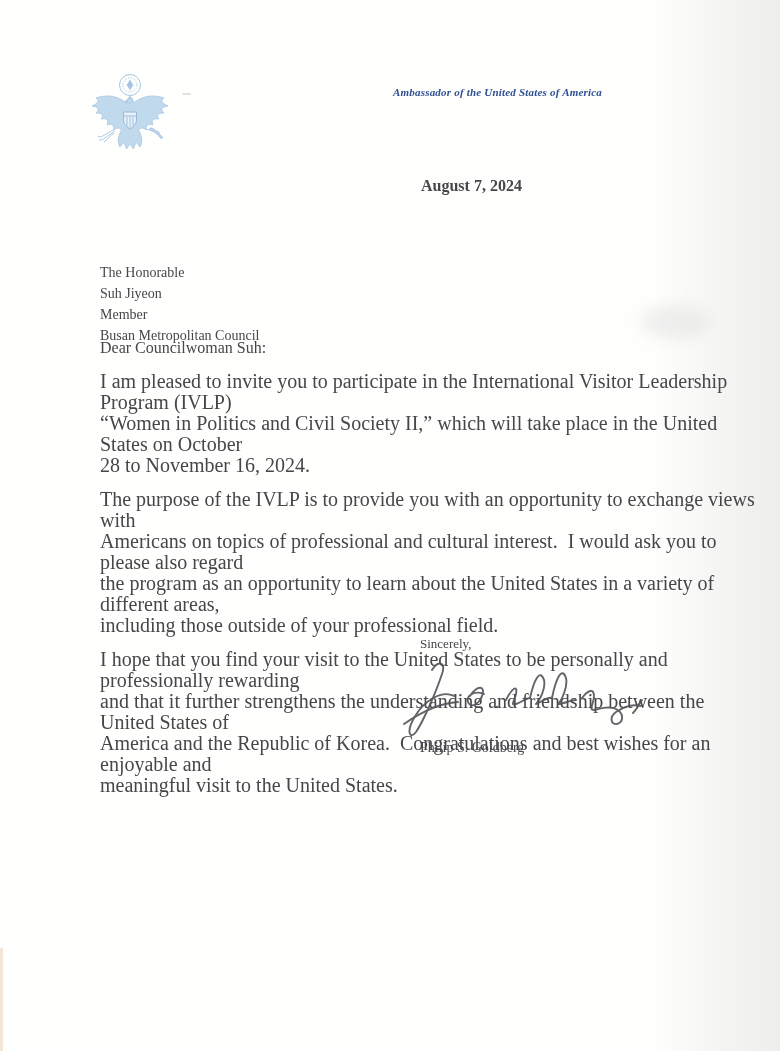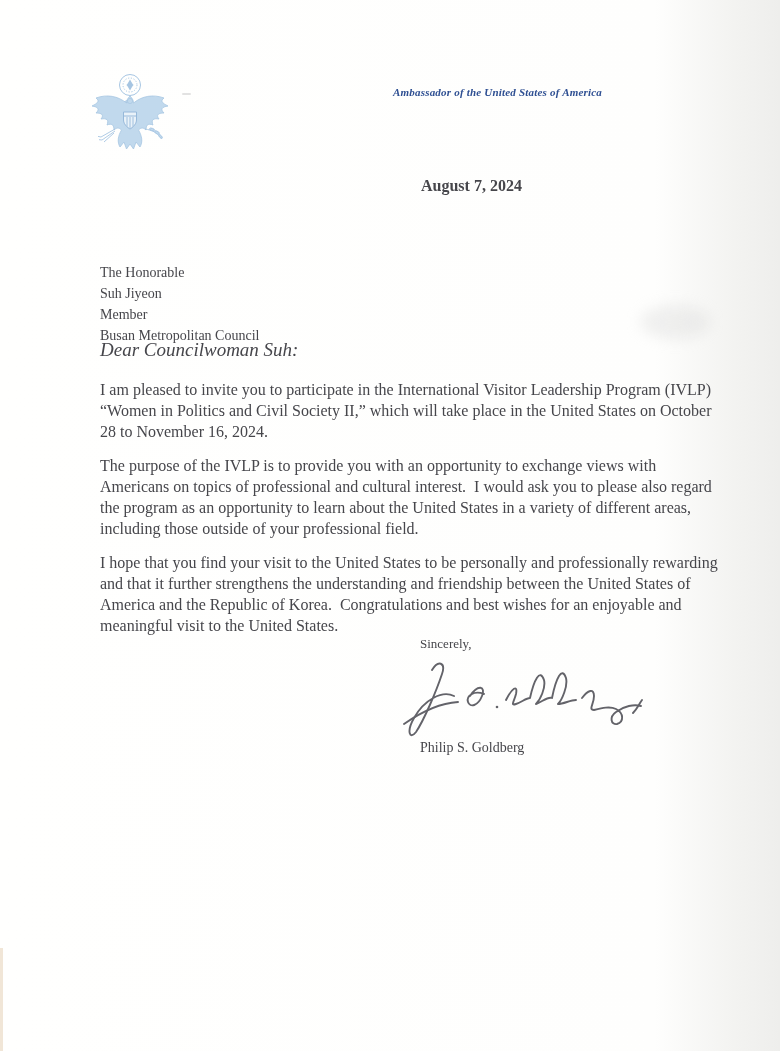--- a/index.html
+++ b/index.html
@@ -16,23 +16,23 @@
   .abs{position:absolute;}
   
   .seal{left:84px;top:70px;width:92px;height:98px;filter:blur(.35px);opacity:.92;}
   .letterhead{left:393px;top:81px;width:332px;text-align:left;
     font-weight:bold;font-style:italic;font-size:11px;line-height:22px;
     color:#2e4f92;letter-spacing:.2px;}
   
   .date{left:421px;top:177px;font-size:16px;font-weight:bold;}
   
   .recipient{left:100px;top:242px;font-size:14px;line-height:21px;white-space:pre;margin-top:20px;}
-  .salutation{left:100px;top:339px;font-size:19px;font-style:italic;}
+  .salutation{left:100px;top:339px;font-size:16px;}
   
-  .body{left:100px;top:371px;width:660px;font-size:16px;line-height:21px;margin-top:8px;}
+  .body{left:100px;top:371px;width:660px;font-size:20px;line-height:21px;}
   .body p{margin:0 0 13px 0;white-space:pre-wrap;}
   
   .sincerely{left:420px;top:636px;font-size:13px;}
   .signature{left:398px;top:656px;width:245px;height:85px;opacity:.9;}
   .signer{left:420px;top:740px;font-size:14px;}
   
   .edge-sliver{left:0;top:948px;width:3px;height:103px;background:#e9d9c2;opacity:.65;}
   .dash-artifact{left:182px;top:93px;width:9px;height:2px;background:#cfcfcf;border-radius:2px;opacity:.6;}
   .smudge{left:640px;top:305px;width:70px;height:34px;background:rgba(205,205,205,.28);
     border-radius:50%;filter:blur(7px);}

